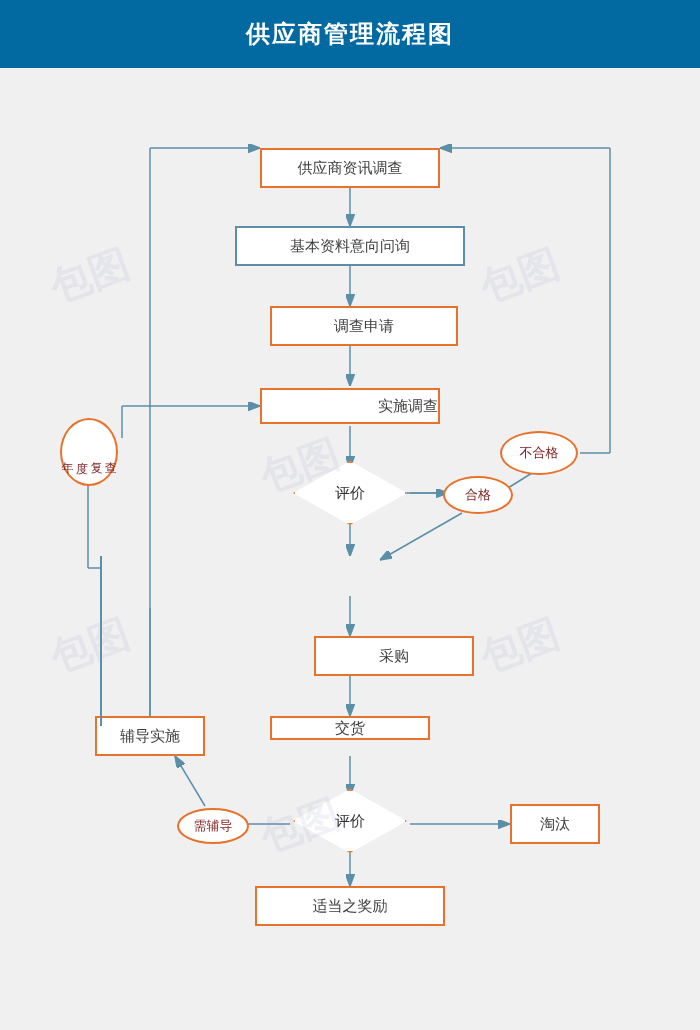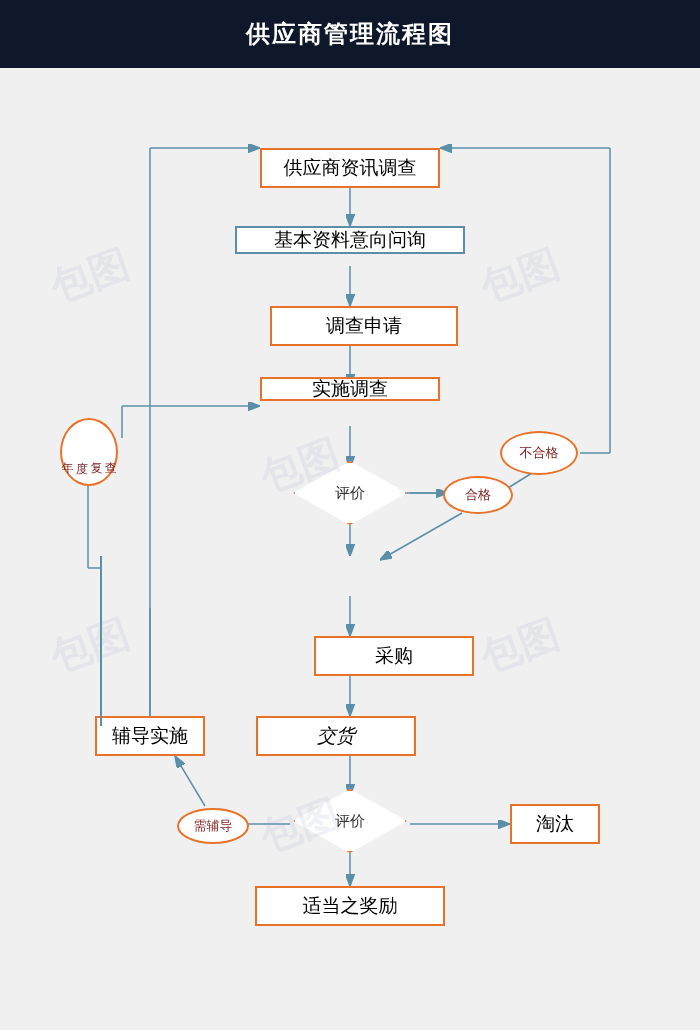--- a/index.html
+++ b/index.html
@@ -11,21 +11,21 @@
       position: relative;
     }
 
     .page-wrapper {
       width: 700px;
       min-height: 1030px;
       background: #f0f0f0;
     }
 
     .header {
-      background: #0f172a;
+      background: #0369a1;
       width: 100%;
       padding: 18px 16px;
       text-align: center;
     }
 
     .header-title {
       color: #fff;
       font-size: 24px;
       font-weight: bold;
       letter-spacing: 2px;
@@ -39,22 +39,22 @@
     }
 
     
     .flow-box {
       position: absolute;
       border: 2px solid #e8722a;
       background: #fff;
       display: flex;
       align-items: center;
       justify-content: center;
-      font-size: 19px;
-      color: #000000;
+      font-size: 15px;
+      color: #404040;
     }
 
     .flow-box.blue-border {
       border-color: #5b8fa8;
     }
 
     
     .flow-diamond {
       position: absolute;
       width: 100px;
@@ -193,50 +193,50 @@
       <line x1="100" y1="500" x2="88" y2="500"></line>
       <line x1="88" y1="500" x2="88" y2="370"></line>
       <line x1="88" y1="370" x2="97" y2="370"></line>
 
     </svg>
 
     <div class="flow-box" style="left:260px; top:80px; width:180px; height:40px;">
       <span>供应商资讯调查</span>
     </div>
 
-    <div class="flow-box blue-border" style="left:235px; top:158px; width:230px; height:28px;">
+    <div class="flow-box blue-border" style="left:235px; top:158px; width:230px; height:40px;">
       <span>基本资料意向问询</span>
     </div>
 
     <div class="flow-box" style="left:270px; top:238px; width:188px; height:40px;">
       <span>调查申请</span>
     </div>
 
-    <div class="flow-box" style="left:260px; top:309px; width:180px; height:24px;">
+    <div class="flow-box" style="left:260px; top:320px; width:180px; height:36px;justify-content:flex-end;">
       <span>实施调查</span>
     </div>
 
     <div class="flow-diamond" style="left:295px; top:395px; width:110px; height:60px;">
       <span>评价</span>
     </div>
 
     <div class="flow-ellipse" style="left:443px; top:408px; width:70px; height:38px;">
       <span>合格</span>
     </div>
 
     <div class="flow-ellipse" style="left:500px; top:363px; width:78px; height:44px;">
       <span>不合格</span>
     </div>
 
 
     <div class="flow-box" style="left:270px; top:568px; width:160px; height:40px;margin-left:44px;">
       <span>采购</span>
     </div>
 
-    <div class="flow-box" style="left:256px; top:648px; width:160px; height:40px;font-style:italic;">
+    <div class="flow-box" style="left:270px; top:648px; width:160px; height:24px;">
       <span>交货</span>
     </div>
 
     <div class="flow-diamond" style="left:295px; top:723px; width:110px; height:60px;">
       <span>评价</span>
     </div>
 
     <div class="flow-box" style="left:255px; top:818px; width:190px; height:40px;">
       <span>适当之奖励</span>
     </div>

